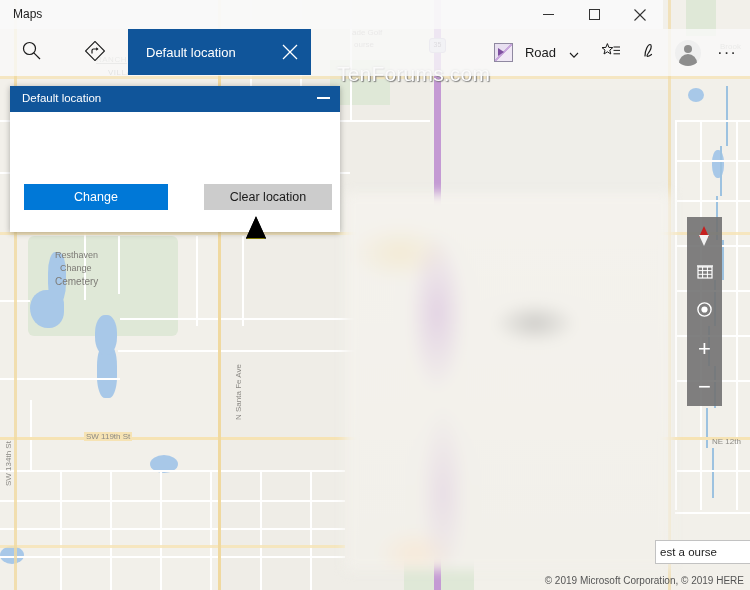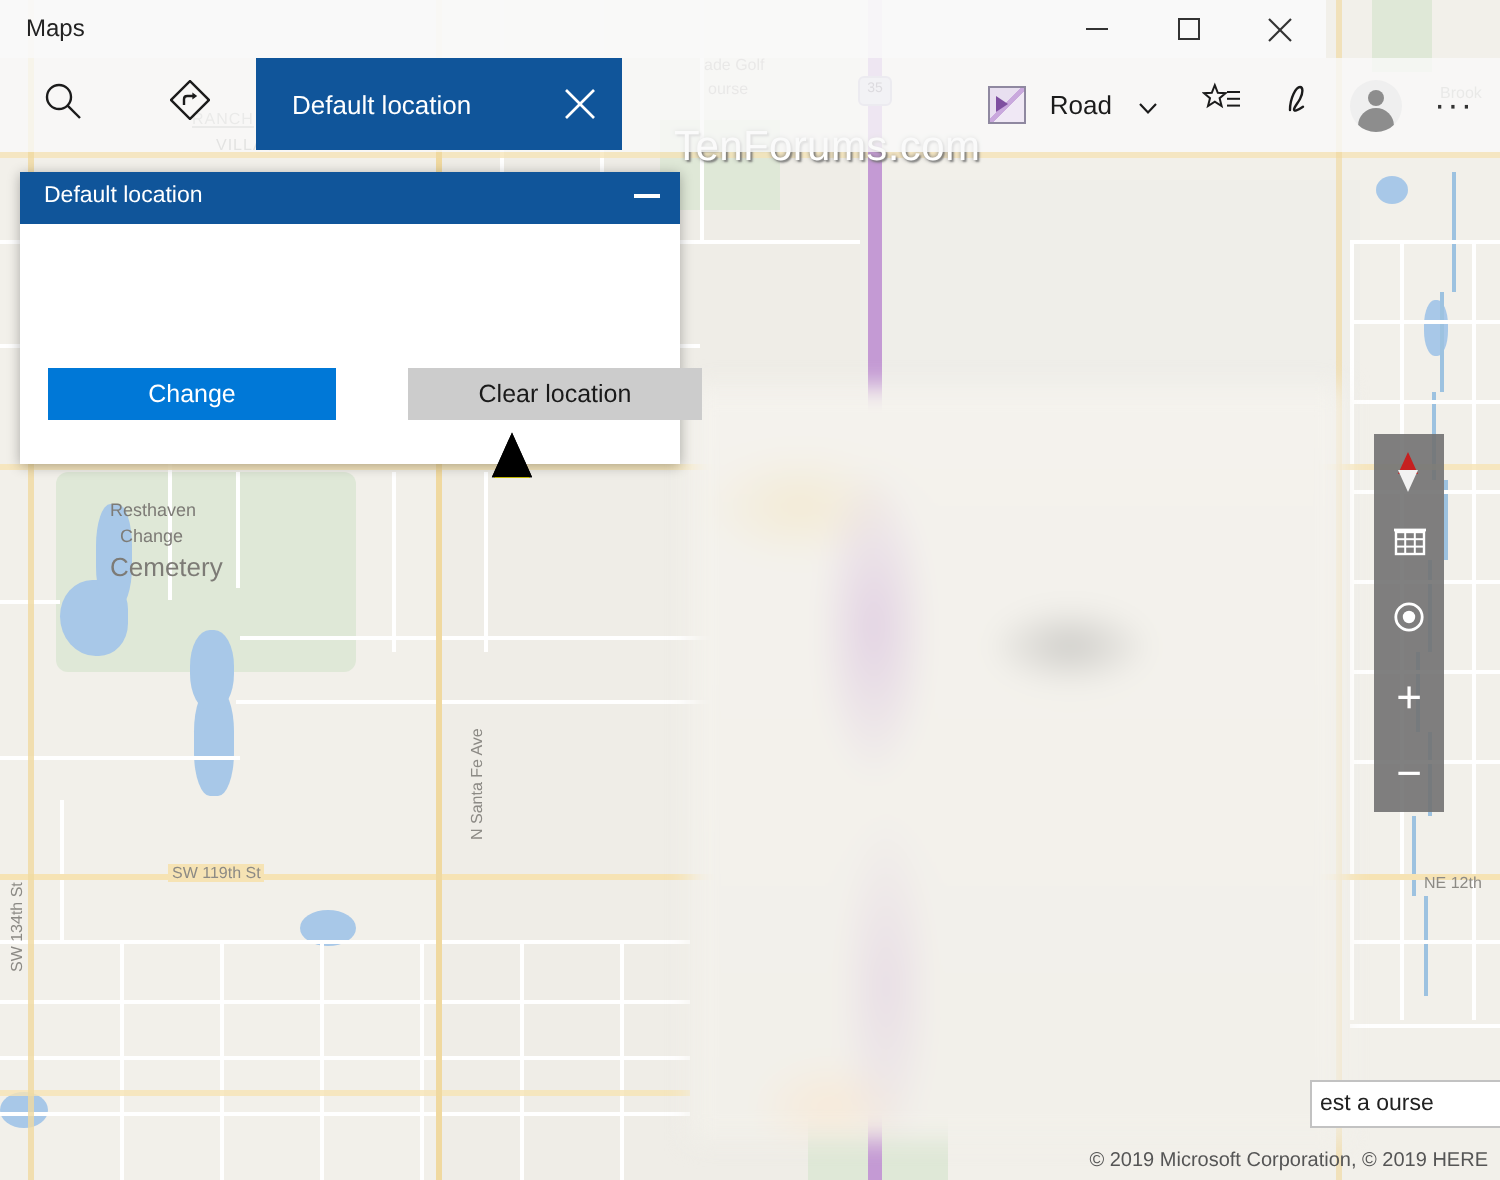--- a/index.html
+++ b/index.html
@@ -86,21 +86,21 @@
      box-shadow:0 1px 6px rgba(0,0,0,.30);}
   .dlg-head{height:26px;background:#10559a;position:relative;}
   .dlg-head-title{position:absolute;left:12px;top:6px;font-size:11.5px;color:#fff;}
   .dlg-min{position:absolute;right:10px;top:11px;width:13px;height:1.5px;background:#fff;}
   .dlg-body{padding:13px 14px 0 14px;}
   .dlg-text{font-size:12.5px;color:#1a1a1a;line-height:1.45;}
   .dlg-blurfield{margin:10px 0 0 0;width:170px;height:13px;background:#ececec;filter:blur(2px);}
   .dlg-btns{position:absolute;left:14px;top:98px;display:flex;gap:36px;justify-content:space-between;}
   .btn{height:26px;border:none;font-size:12.5px;font-family:"Liberation Sans",sans-serif;cursor:pointer;}
   .btn-primary{width:144px;background:#0078d7;color:#fff;}
-  .btn-secondary{width:147px;background:#cccccc;color:#1a1a1a;}
+  .btn-secondary{width:128px;background:#cccccc;color:#1a1a1a;}
 
   
   .callout{position:absolute;left:221px;top:236px;width:89px;height:31px;background:#fff200;
       border:1.5px solid #000;border-radius:10px;display:flex;align-items:center;justify-content:center;
       box-shadow:1px 2px 3px rgba(0,0,0,.35);}
   .callout-text{font-size:13px;font-weight:bold;color:#000;}
   .callout-tail{position:absolute;left:247px;top:219px;width:0;height:0;
       border-left:9px solid transparent;border-right:9px solid transparent;border-bottom:20px solid #fff200;
       filter:drop-shadow(0 0 0 #000);}
   .callout-tail:before{content:"";position:absolute;left:-9px;top:0px;width:0;height:0;
@@ -211,21 +211,21 @@
     <div class="shield" style="left:429px;top:38px;">
       <span>35</span>
     </div>
 
     <div style="position:absolute;left:687px;top:217px;width:35px;height:189px;background:#8a8a8a;opacity:.55;"></div>
 
     <div class="blurbox"></div>
 
     <div class="maplabel dark" style="left:55px;top:250px;font-size:9px;">Resthaven</div>
     <div class="maplabel dark" style="left:60px;top:263px;font-size:9px;">Change</div>
-    <div class="maplabel dark" style="left:55px;top:276px;font-size:13px;">Cemetery</div>
+    <div class="maplabel dark" style="left:55px;top:276px;font-size:10px;">Cemetery</div>
     <div class="maplabel" style="left:84px;top:432px;font-size:8px;background:#f6e3b4;padding:0 2px;">SW 119th St</div>
     <div class="maplabel" style="left:108px;top:68px;font-size:8px;letter-spacing:.5px;">VILLAS</div>
     <div class="maplabel" style="left:96px;top:55px;font-size:8px;letter-spacing:.5px;opacity:.65;text-decoration:underline;">RANCH</div>
     <div class="maplabel vert" style="left:234px;top:420px;font-size:8px;">N Santa Fe Ave</div>
     <div class="maplabel" style="left:712px;top:437px;font-size:8px;">NE 12th</div>
     <div class="maplabel" style="left:352px;top:28px;font-size:8px;opacity:.7;">ade Golf</div>
     <div class="maplabel" style="left:354px;top:40px;font-size:8px;opacity:.7;">ourse</div>
     <div class="maplabel" style="left:720px;top:42px;font-size:8px;opacity:.7;">Brook</div>
     <div class="maplabel" style="left:4px;top:486px;font-size:8px;transform:rotate(-90deg);transform-origin:left top;">SW 134th St</div>
   </div>

